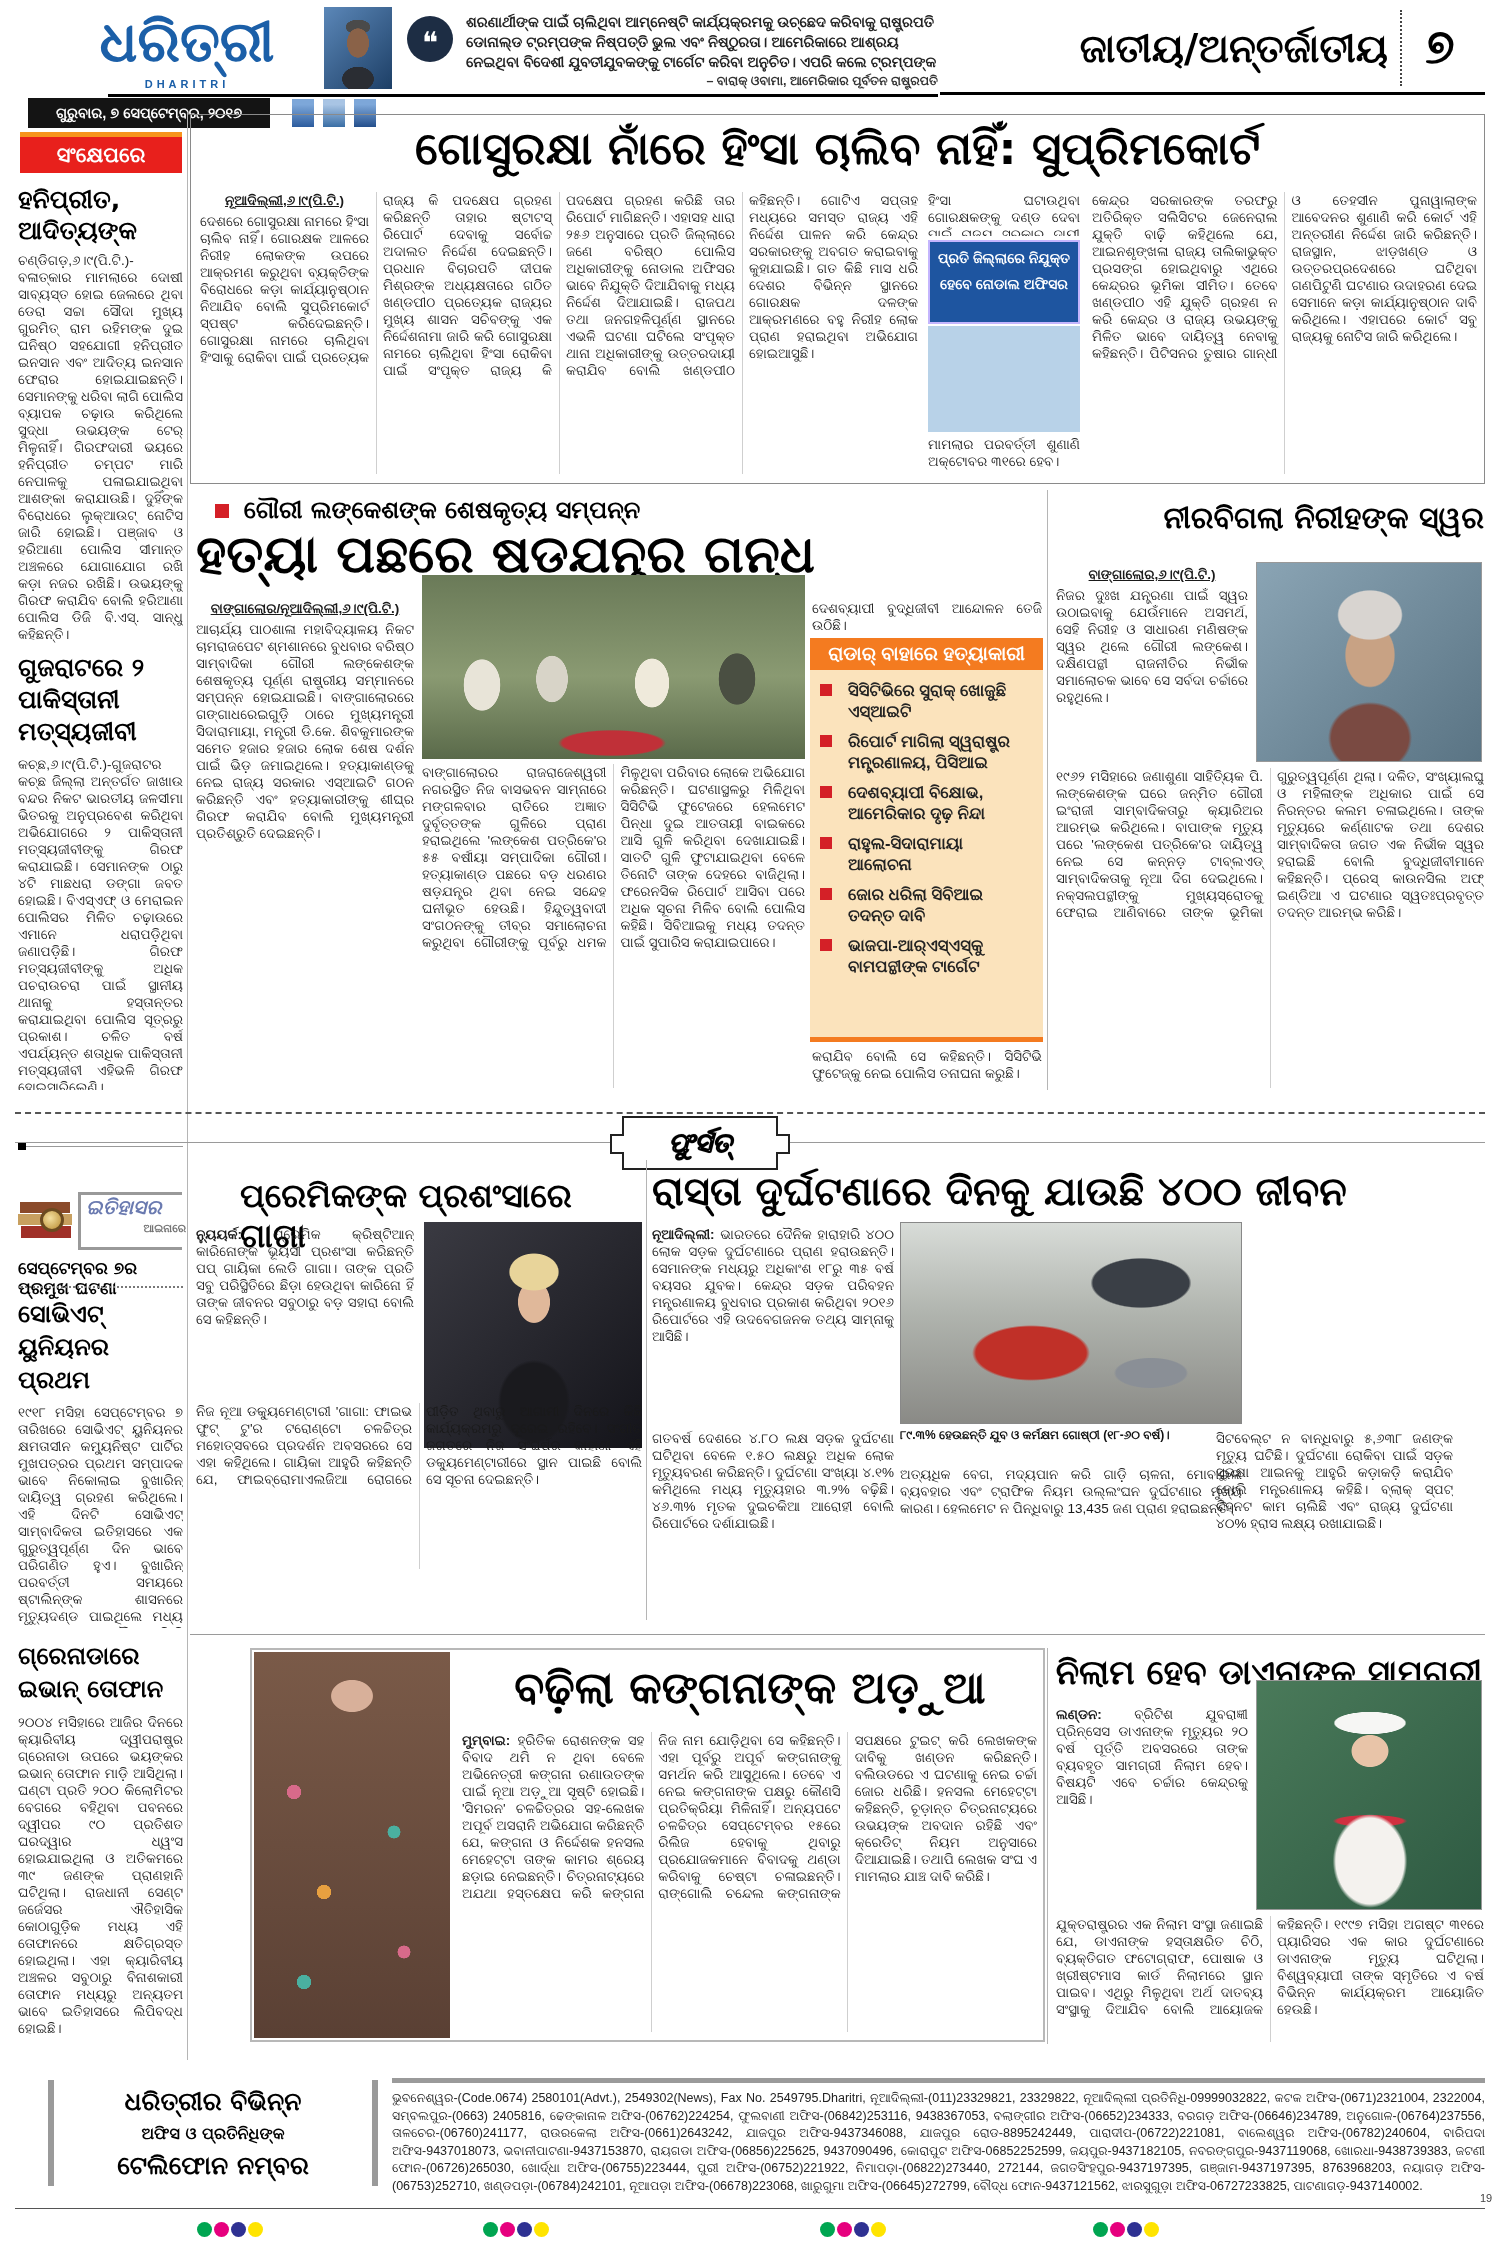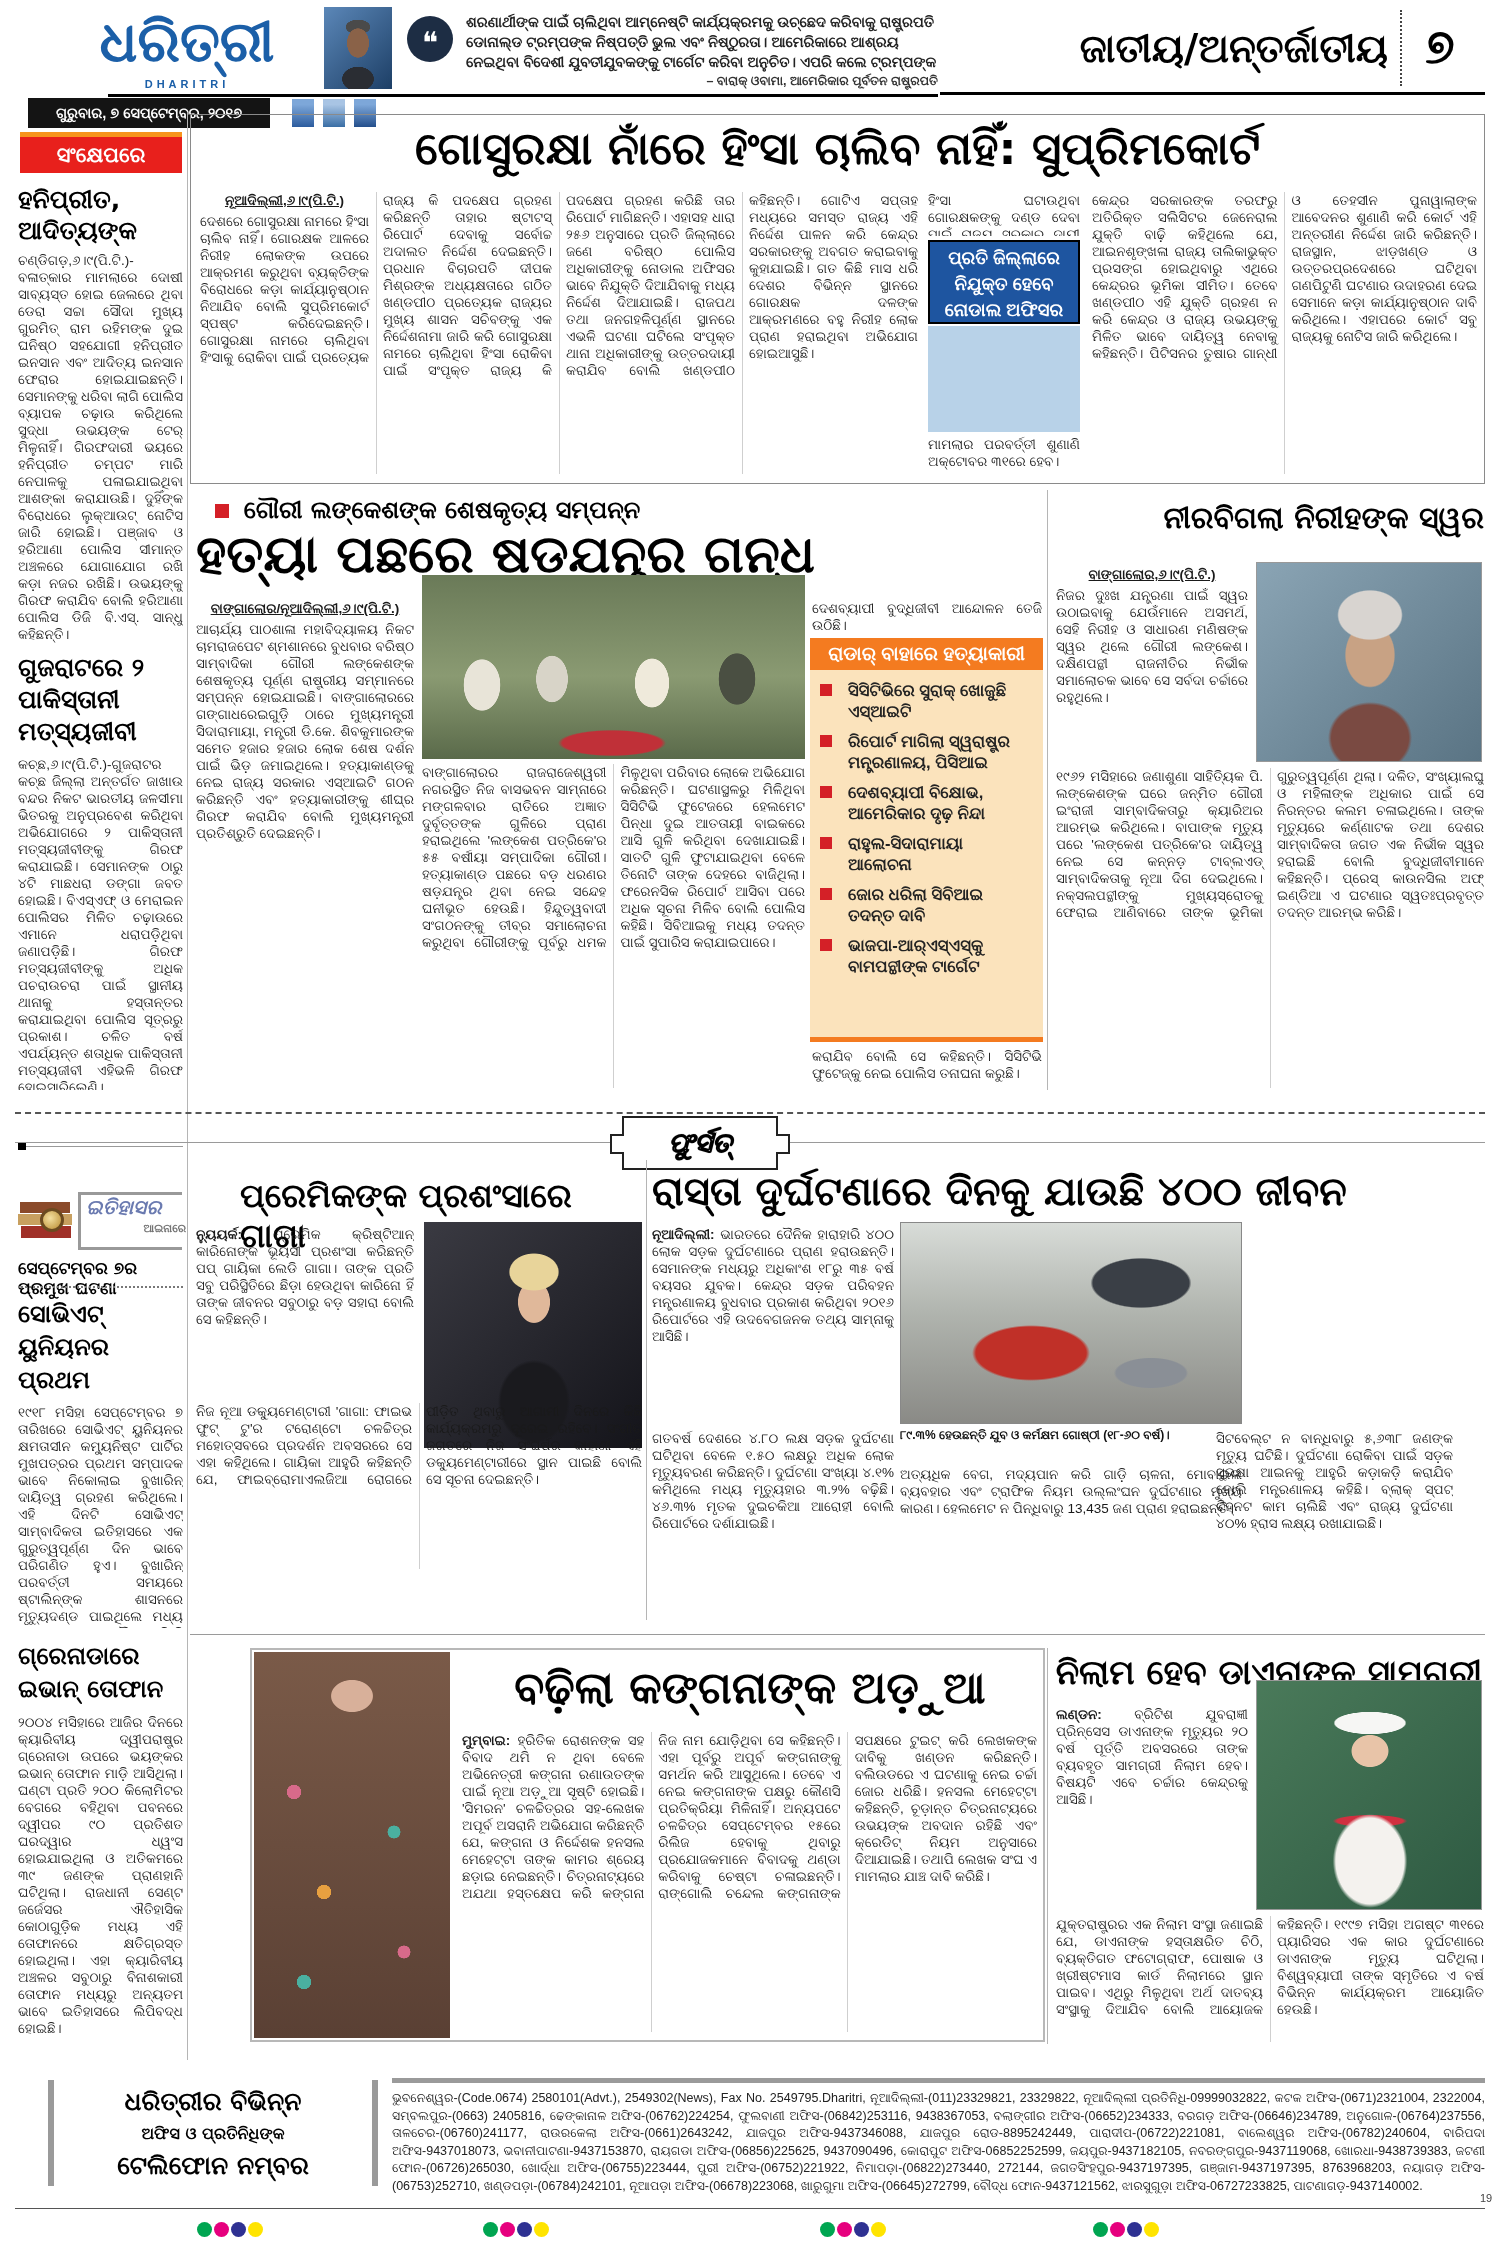--- a/index.html
+++ b/index.html
@@ -90,21 +90,21 @@
 
   <div class="abs" style="left:190px;top:114px;width:1295px;height:370px;border:1.5px solid #8a8a8a;"></div>
   <div class="abs hl" style="left:200px;top:122px;width:1275px;font-size:45px;text-align:center;">ଗୋସୁରକ୍ଷା ନାଁରେ ହିଂସା ଚାଲିବ ନାହିଁ: ସୁପ୍ରିମକୋର୍ଟ</div>
 
   <div class="abs txt cols4" style="left:200px;top:192px;width:718px;height:282px;">
     <span class="byl">ନୂଆଦିଲ୍ଲୀ,୬।୯(ପି.ଟି.)</span>
     <span>ଦେଶରେ ଗୋସୁରକ୍ଷା ନାମରେ ହିଂସା ଚାଲିବ ନାହିଁ। ଗୋରକ୍ଷକ ଆଳରେ ନିରୀହ ଲୋକଙ୍କ ଉପରେ ଆକ୍ରମଣ କରୁଥିବା ବ୍ୟକ୍ତିଙ୍କ ବିରୋଧରେ କଡ଼ା କାର୍ଯ୍ୟାନୁଷ୍ଠାନ ନିଆଯିବ ବୋଲି ସୁପ୍ରିମକୋର୍ଟ ସ୍ପଷ୍ଟ କରିଦେଇଛନ୍ତି। ଗୋସୁରକ୍ଷା ନାମରେ ଚାଲିଥିବା ହିଂସାକୁ ରୋକିବା ପାଇଁ ପ୍ରତ୍ୟେକ ରାଜ୍ୟ କି ପଦକ୍ଷେପ ଗ୍ରହଣ କରିଛନ୍ତି ତାହାର ଷ୍ଟାଟସ୍ ରିପୋର୍ଟ ଦେବାକୁ ସର୍ବୋଚ୍ଚ ଅଦାଲତ ନିର୍ଦ୍ଦେଶ ଦେଇଛନ୍ତି। ପ୍ରଧାନ ବିଚାରପତି ଦୀପକ ମିଶ୍ରଙ୍କ ଅଧ୍ୟକ୍ଷତାରେ ଗଠିତ ଖଣ୍ଡପୀଠ ପ୍ରତ୍ୟେକ ରାଜ୍ୟର ମୁଖ୍ୟ ଶାସନ ସଚିବଙ୍କୁ ଏକ ନିର୍ଦ୍ଦେଶନାମା ଜାରି କରି ଗୋସୁରକ୍ଷା ନାମରେ ଚାଲିଥିବା ହିଂସା ରୋକିବା ପାଇଁ ସଂପୃକ୍ତ ରାଜ୍ୟ କି ପଦକ୍ଷେପ ଗ୍ରହଣ କରିଛି ତାର ରିପୋର୍ଟ ମାଗିଛନ୍ତି। ଏହାସହ ଧାରା ୨୫୬ ଅନୁସାରେ ପ୍ରତି ଜିଲ୍ଲାରେ ଜଣେ ବରିଷ୍ଠ ପୋଲିସ ଅଧିକାରୀଙ୍କୁ ନୋଡାଲ ଅଫିସର ଭାବେ ନିଯୁକ୍ତି ଦିଆଯିବାକୁ ମଧ୍ୟ ନିର୍ଦ୍ଦେଶ ଦିଆଯାଇଛି। ରାଜପଥ ତଥା ଜନଗହଳିପୂର୍ଣ୍ଣ ସ୍ଥାନରେ ଏଭଳି ଘଟଣା ଘଟିଲେ ସଂପୃକ୍ତ ଥାନା ଅଧିକାରୀଙ୍କୁ ଉତ୍ତରଦାୟୀ କରାଯିବ ବୋଲି ଖଣ୍ଡପୀଠ କହିଛନ୍ତି। ଗୋଟିଏ ସପ୍ତାହ ମଧ୍ୟରେ ସମସ୍ତ ରାଜ୍ୟ ଏହି ନିର୍ଦ୍ଦେଶ ପାଳନ କରି କେନ୍ଦ୍ର ସରକାରଙ୍କୁ ଅବଗତ କରାଇବାକୁ କୁହାଯାଇଛି। ଗତ କିଛି ମାସ ଧରି ଦେଶର ବିଭିନ୍ନ ସ୍ଥାନରେ ଗୋରକ୍ଷକ ଦଳଙ୍କ ଆକ୍ରମଣରେ ବହୁ ନିରୀହ ଲୋକ ପ୍ରାଣ ହରାଇଥିବା ଅଭିଯୋଗ ହୋଇଆସୁଛି।</span>
   </div>
 
   <div class="abs txt" style="left:928px;top:192px;width:152px;height:44px;">ହିଂସା ଘଟାଉଥିବା ଗୋରକ୍ଷକଙ୍କୁ ଦଣ୍ଡ ଦେବା ପାଇଁ ରାଜ୍ୟ ସରକାର ଦାୟୀ ରହିବେ।</div>
-  <div class="abs" style="left:928px;top:240px;width:152px;height:84px;background:#1e55a0;border:2px solid #000000;color:#fff;font-weight:bold;font-size:18px;line-height:26px;text-align:center;padding:3px;overflow:hidden;">ପ୍ରତି ଜିଲ୍ଲାରେ ନିଯୁକ୍ତ ହେବେ ନୋଡାଲ ଅଫିସର</div>
+  <div class="abs" style="left:928px;top:240px;width:152px;height:84px;background:#1e55a0;border:2px solid #c4b5fd;color:#fff;font-weight:bold;font-size:14px;line-height:26px;text-align:center;padding:3px;overflow:hidden;">ପ୍ରତି ଜିଲ୍ଲାରେ ନିଯୁକ୍ତ ହେବେ ନୋଡାଲ ଅଫିସର</div>
   <div class="photo" style="left:928px;top:326px;width:152px;height:106px;background:
        radial-gradient(ellipse 34px 22px at 76px 52px,#efe8d2 60%,transparent 62%),
        radial-gradient(ellipse 60px 16px at 76px 72px,#d8cfae 60%,transparent 62%),
        linear-gradient(180deg,#aecdе8 0%,#aecde8 45%,#cfc5a0 100%);background-color:#b8d2e8;"></div>
   <div class="abs txt" style="left:928px;top:436px;width:152px;height:38px;">ମାମଲାର ପରବର୍ତ୍ତୀ ଶୁଣାଣି ଅକ୍ଟୋବର ୩୧ରେ ହେବ।</div>
 
   <div class="abs txt cols2" style="left:1092px;top:192px;width:385px;height:282px;">କେନ୍ଦ୍ର ସରକାରଙ୍କ ତରଫରୁ ଅତିରିକ୍ତ ସଲିସିଟର ଜେନେରାଲ ଯୁକ୍ତି ବାଢ଼ି କହିଥିଲେ ଯେ, ଆଇନଶୃଙ୍ଖଳା ରାଜ୍ୟ ତାଲିକାଭୁକ୍ତ ପ୍ରସଙ୍ଗ ହୋଇଥିବାରୁ ଏଥିରେ କେନ୍ଦ୍ରର ଭୂମିକା ସୀମିତ। ତେବେ ଖଣ୍ଡପୀଠ ଏହି ଯୁକ୍ତି ଗ୍ରହଣ ନ କରି କେନ୍ଦ୍ର ଓ ରାଜ୍ୟ ଉଭୟଙ୍କୁ ମିଳିତ ଭାବେ ଦାୟିତ୍ୱ ନେବାକୁ କହିଛନ୍ତି। ପିଟିସନର ତୁଷାର ଗାନ୍ଧୀ ଓ ତେହସୀନ ପୁନାୱାଲାଙ୍କ ଆବେଦନର ଶୁଣାଣି କରି କୋର୍ଟ ଏହି ଅନ୍ତରୀଣ ନିର୍ଦ୍ଦେଶ ଜାରି କରିଛନ୍ତି। ରାଜସ୍ଥାନ, ଝାଡ଼ଖଣ୍ଡ ଓ ଉତ୍ତରପ୍ରଦେଶରେ ଘଟିଥିବା ଗଣପିଟୁଣି ଘଟଣାର ଉଦାହରଣ ଦେଇ ସେମାନେ କଡ଼ା କାର୍ଯ୍ୟାନୁଷ୍ଠାନ ଦାବି କରିଥିଲେ। ଏହାପରେ କୋର୍ଟ ସବୁ ରାଜ୍ୟକୁ ନୋଟିସ ଜାରି କରିଥିଲେ।</div>
 
   <div class="abs" style="left:215px;top:496px;font-size:24px;font-weight:bold;">
     <span class="redsq" style="width:14px;height:14px;"></span>

